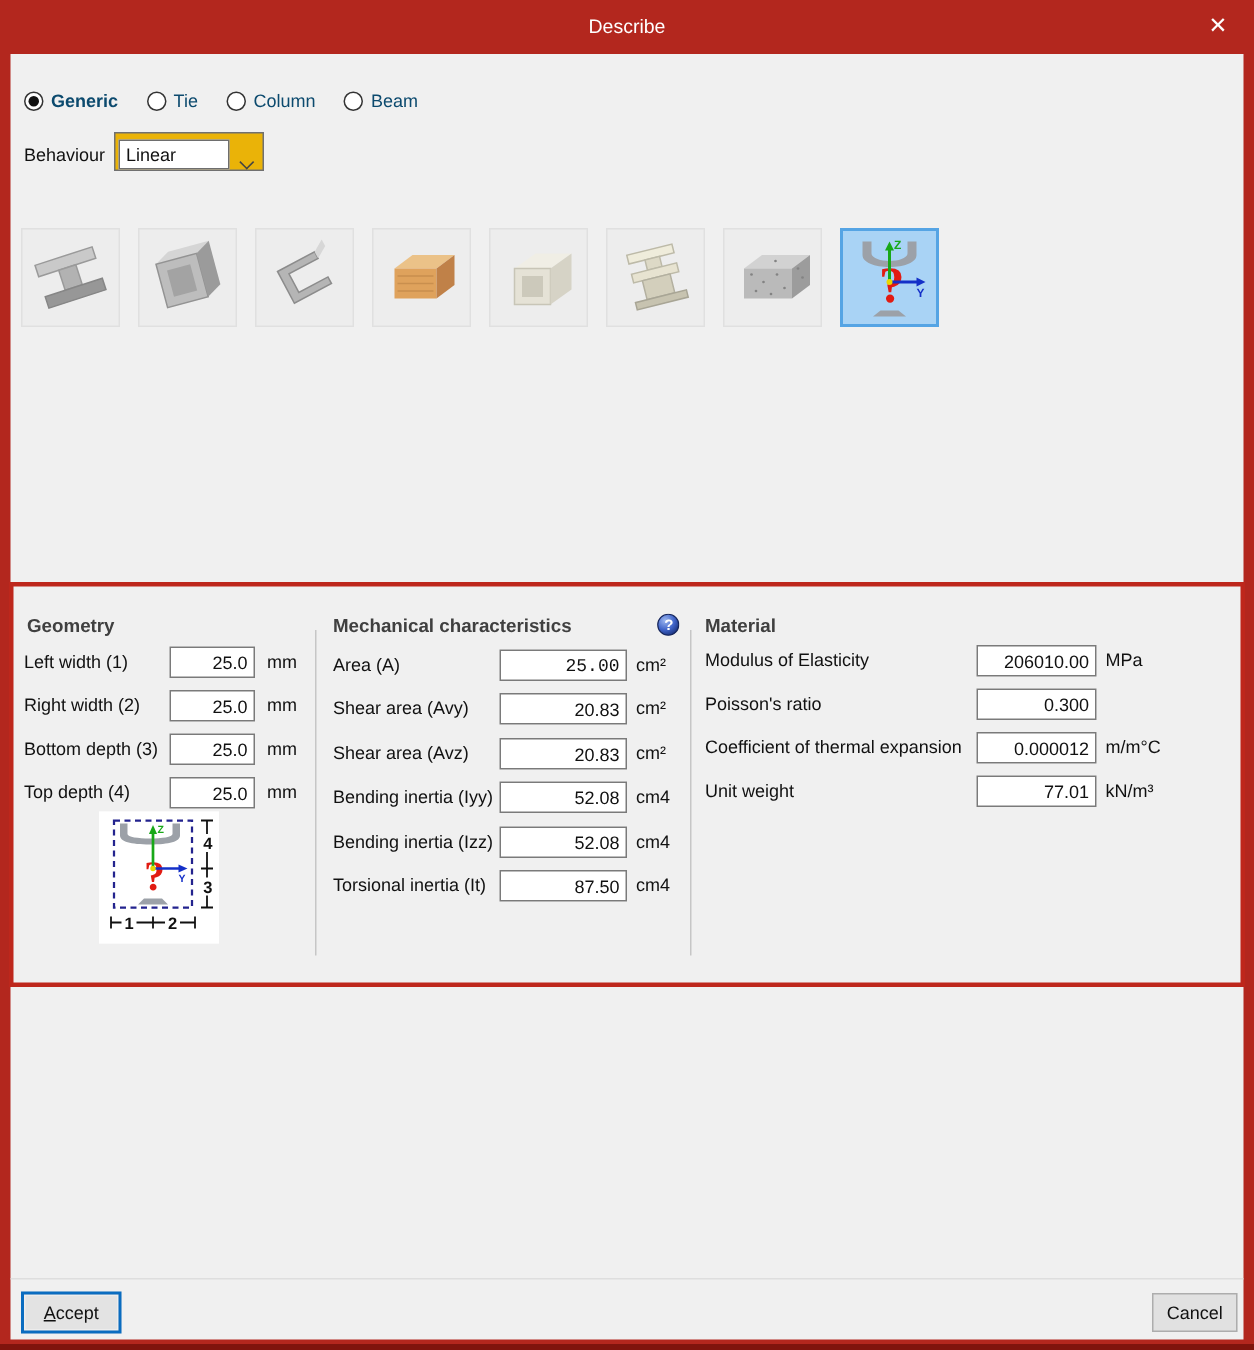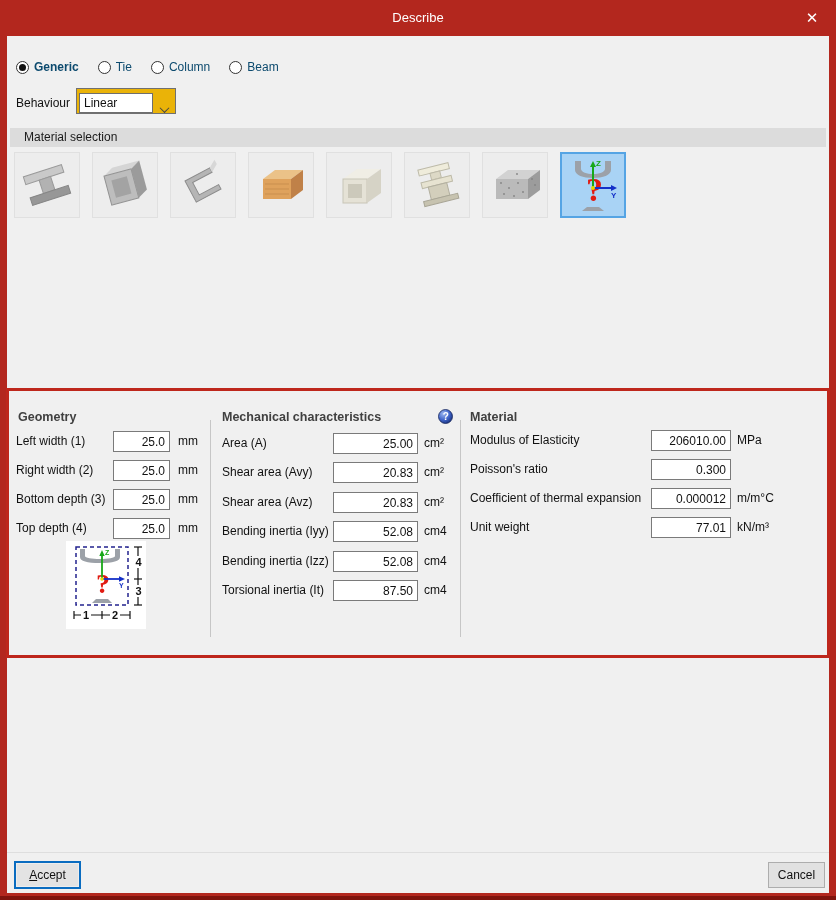--- a/index.html
+++ b/index.html
@@ -82,21 +82,20 @@
     </div>
 
     <div class="behaviour-label">Behaviour</div>
     <div class="combo">
       <div class="val-box">Linear</div>
       <div class="chev-zone">
           <span class="chevron"></span>
         </div>
     </div>
 
-    <div class="groupbar bar-material">Material selection</div>
 
     <div class="tiles">
       <div class="tile">
         <svg width="56" height="56" viewBox="0 0 56 56">
           <g transform="rotate(-18 28 28)">
             <rect x="8" y="13" width="40" height="8" fill="#C9C9C9" stroke="#9A9A9A" stroke-width="1"></rect>
             <rect x="22" y="21" width="12" height="14" fill="#B2B2B2" stroke="#9A9A9A" stroke-width="1"></rect>
             <rect x="8" y="35" width="40" height="8" fill="#979797" stroke="#868686" stroke-width="1"></rect>
           </g>
         </svg>
@@ -242,21 +241,21 @@
             <stop offset="0%" stop-color="#9DB8F0"></stop>
               <stop offset="60%" stop-color="#3F63C8"></stop>
               <stop offset="100%" stop-color="#1A337E"></stop>
           </radialGradient>
         </defs>
         <circle cx="7.5" cy="7.5" r="7" fill="url(#hg)" stroke="#16265C" stroke-width="0.8"></circle>
         <text x="4.8" y="11" font-size="10" font-weight="bold" fill="#FFFFFF">?</text>
       </svg>
 
       <div class="flabel" style="left:213px; top:42px;">Area (A)</div>
-      <input class="field w85" style="left: 324px; top: 42px;" value="25.00">
+      <input class="field w85" style="left: 324px; top: 42px; font-family: Liberation Mono, monospace;" value="25.00">
       <div class="funit" style="left:415px; top:42px;">cm²</div>
 
       <div class="flabel" style="left:213px; top:71px;">Shear area (Avy)</div>
       <input class="field w85" style="left: 324px; top: 71px;" value="20.83">
       <div class="funit" style="left:415px; top:71px;">cm²</div>
 
       <div class="flabel" style="left:213px; top:101px;">Shear area (Avz)</div>
       <input class="field w85" style="left: 324px; top: 101px;" value="20.83">
       <div class="funit" style="left:415px; top:101px;">cm²</div>
 

